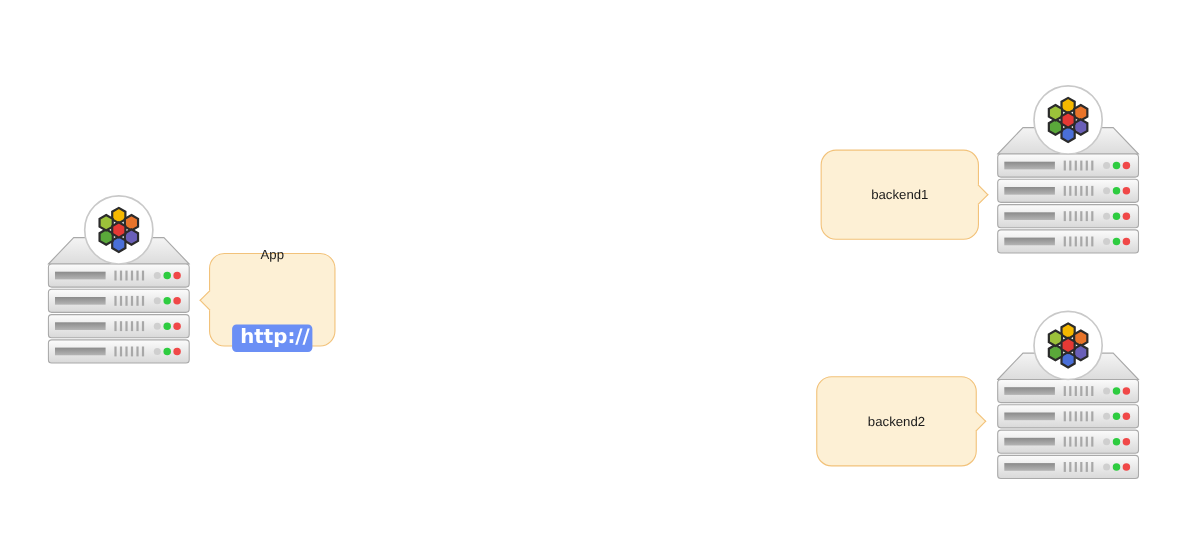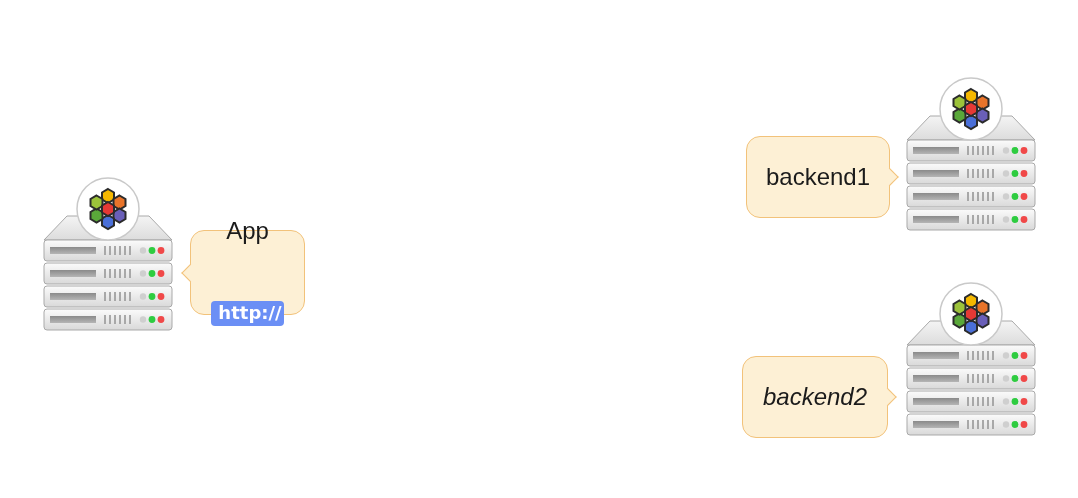--- a/index.html
+++ b/index.html
@@ -50,21 +50,21 @@
     }
     .bubble.tail-left .tail {
       left: -7px;
       transform: translateY(-50%) rotate(-135deg);
     }
     .bubble.tail-right .tail {
       right: -7px;
       transform: translateY(-50%) rotate(45deg);
     }
     .bubble-label {
-      font-size: 24px;
+      font-size: 12px;
       line-height: 1;
       position: relative;
       z-index: 1;
     }
     .badge {
       margin-top: 10px;
       background: #6b8ff5;
       color: #ffffff;
       font-family: "DejaVu Sans", sans-serif;
       font-weight: bold;
@@ -156,17 +156,17 @@
     <div class="bubble-label">backend1</div>
   </div>
 </div>
 
 <div class="node" style="left:0;top:0;">
   <div class="server" style="left:906px;top:281px;">
     <svg viewBox="0 0 130 160">
         <use href="#serverIcon"></use>
       </svg>
   </div>
-  <div class="bubble tail-right" style="left:742px;top:356px;width:146px;height:82px;font-style:italic;">
+  <div class="bubble tail-right" style="left:742px;top:342px;width:146px;height:82px;">
     <div class="tail"></div>
     <div class="bubble-label">backend2</div>
   </div>
 </div>
 
 </body></html>

